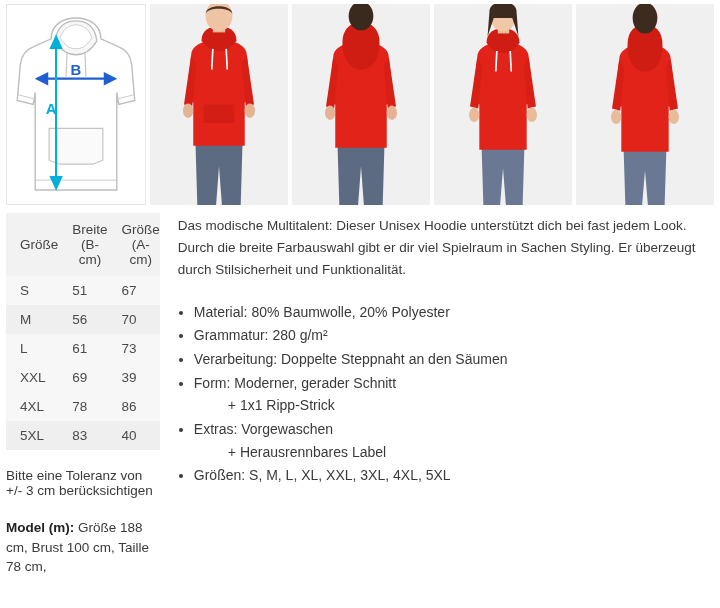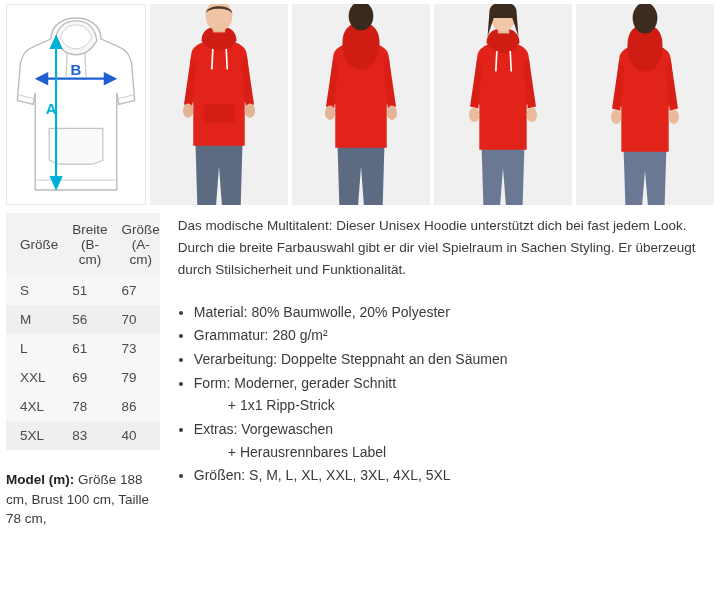--- a/index.html
+++ b/index.html
@@ -249,35 +249,36 @@
             <td class="c2">70</td>
           </tr>
           <tr class="odd">
             <td class="c0">L</td>
             <td class="c1">61</td>
             <td class="c2">73</td>
           </tr>
           <tr class="odd">
             <td class="c0">XXL</td>
             <td class="c1">69</td>
-            <td class="c2">79</td>
+            <td class="c2">39</td>
           </tr>
           <tr class="odd">
             <td class="c0">4XL</td>
             <td class="c1">78</td>
             <td class="c2">86</td>
           </tr>
           <tr class="even">
             <td class="c0">5XL</td>
             <td class="c1">83</td>
             <td class="c2">40</td>
           </tr>
         </tbody>
       </table>
 
+      <div class="tolerance">Bitte eine Toleranz von +/- 3 cm berücksichtigen</div>
 
       <div class="model-block">
         <span class="lbl">Model (m):</span><span> Größe 188 cm, Brust 100 cm, Taille 78 cm,</span><br>
         
       </div>
 
     </div>
 
     <div class="right-col">
       <p class="desc">Das modische Multitalent: Dieser Unisex Hoodie unterstützt dich bei fast jedem Look. Durch die breite Farbauswahl gibt er dir viel Spielraum in Sachen Styling. Er überzeugt durch Stilsicherheit und Funktionalität.</p>

